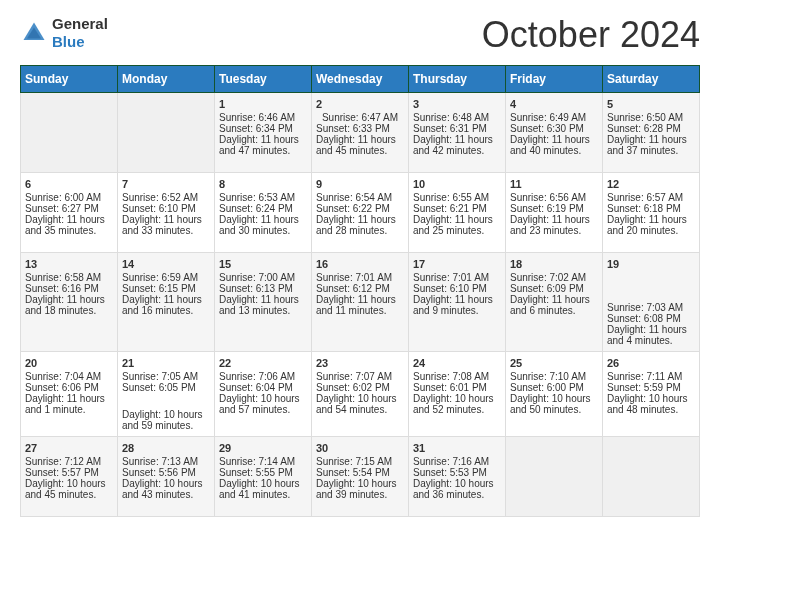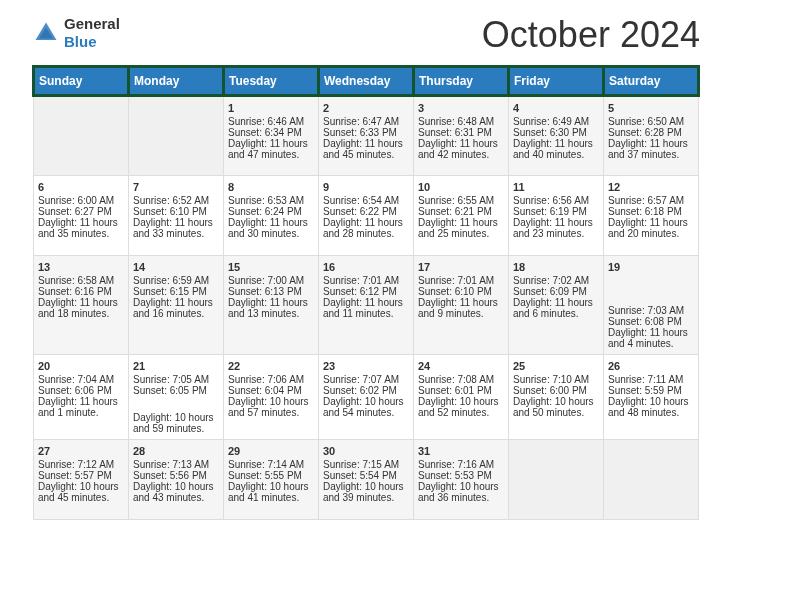--- a/index.html
+++ b/index.html
@@ -7,21 +7,21 @@
       font-family: Arial, sans-serif;
       background: #fff;
       width: 792px;
       min-height: 612px;
       padding: 0;
     }
     .page {
       width: 720px;
       min-height: 612px;
       background: #fff;
-      padding: 15px 20px 15px 32px;
+      padding: 15px 20px 15px 20px;
     }
     .header {
       display: flex;
       justify-content: space-between;
       align-items: flex-start;
       margin-bottom: 10px;
     }
     .logo {
       display: flex;
       align-items: center;
@@ -50,21 +50,21 @@
       border-collapse: collapse;
       table-layout: fixed;
     }
     thead tr th {
       background: #2b7bbf;
       color: #fff;
       font-size: 12px;
       font-weight: bold;
       padding: 6px 4px;
       text-align: left;
-      border: 3px solid #14532d;
+      border: 1px solid #14532d;
     }
     tbody tr td {
       vertical-align: top;
       padding: 5px 4px;
       border: 1px solid #ddd;
       font-size: 10px;
       color: #333;
       height: 80px;
       background: #fff;
     }
@@ -118,21 +118,21 @@
           <td class="empty-cell"></td>
           <td class="empty-cell"></td>
           <td>
             <span class="day-number">1</span>
             <span style="display:block;">Sunrise: 6:46 AM</span>
             <span style="display:block;">Sunset: 6:34 PM</span>
             <span style="display:block;">Daylight: 11 hours and 47 minutes.</span>
           </td>
           <td>
             <span class="day-number">2</span>
-            <span style="display:block;">Sunrise: 6:47 AM</span>
+            <span style="display:block;text-align:center;">Sunrise: 6:47 AM</span>
             <span style="display:block;">Sunset: 6:33 PM</span>
             <span style="display:block;">Daylight: 11 hours and 45 minutes.</span>
           </td>
           <td>
             <span class="day-number">3</span>
             <span style="display:block;">Sunrise: 6:48 AM</span>
             <span style="display:block;">Sunset: 6:31 PM</span>
             <span style="display:block;">Daylight: 11 hours and 42 minutes.</span>
           </td>
           <td>

